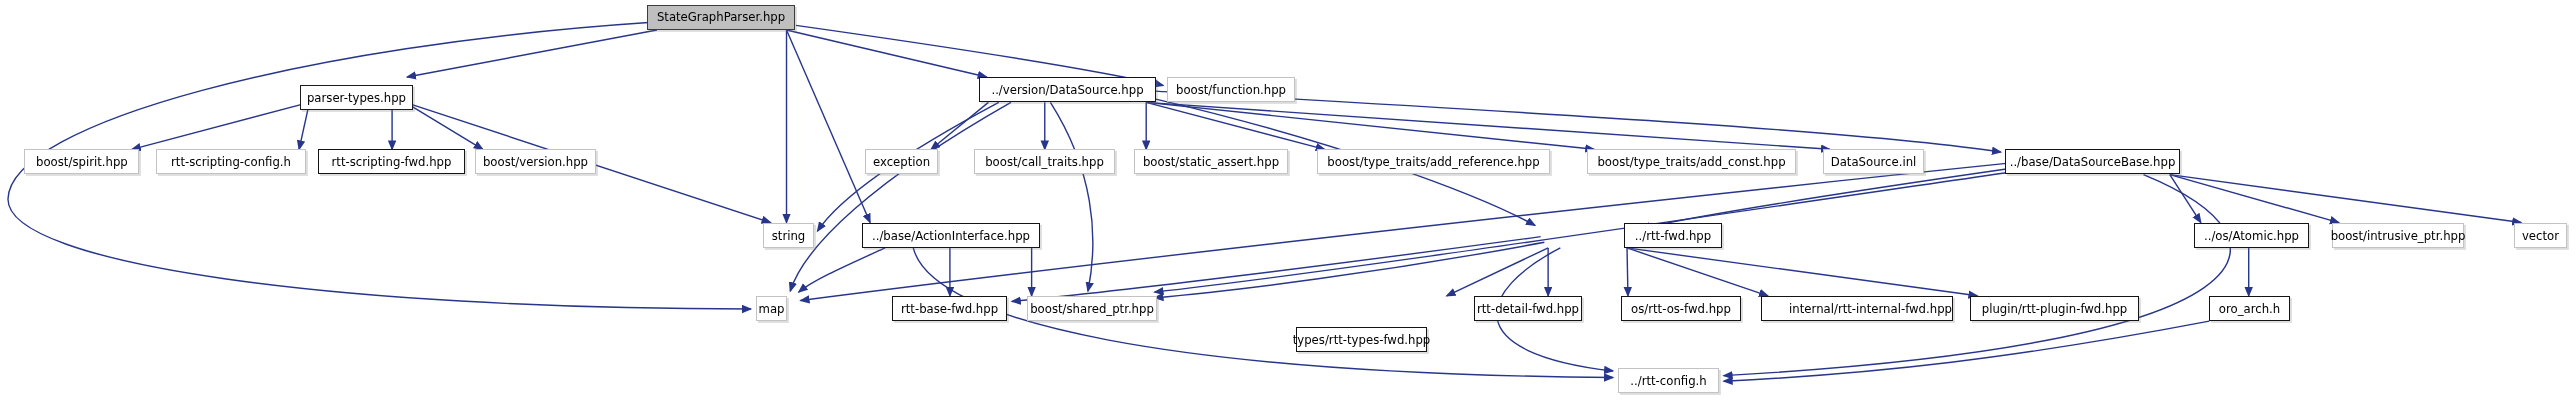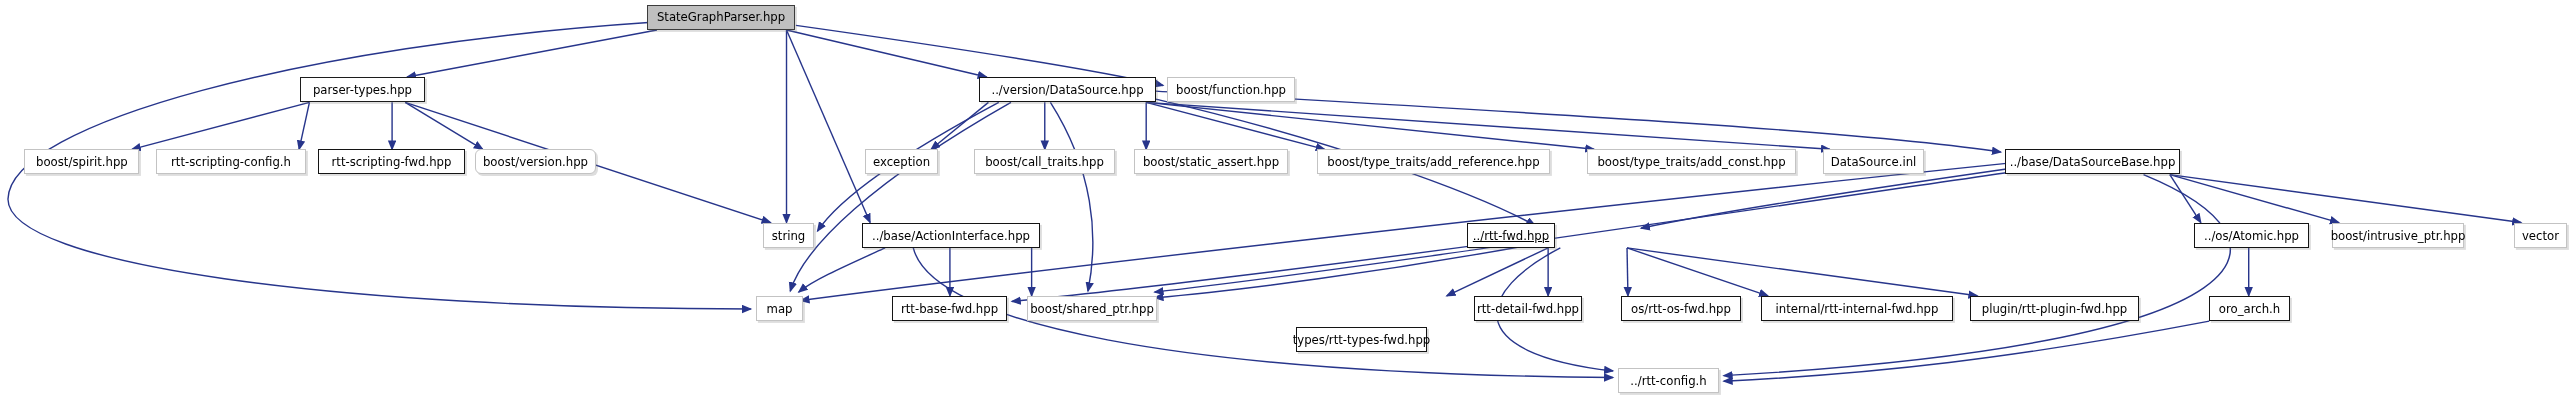--- a/index.html
+++ b/index.html
@@ -68,39 +68,39 @@
         <path d="M 2310 186 L 2684 237" marker-end="url(#arrow)"></path>
         <path d="M 2282 186 C 2452 256, 2432 366, 1835 400" marker-end="url(#arrow)"></path>
         <path d="M 2394 264 L 2394 315" marker-end="url(#arrow)"></path>
         <path d="M 2352 342 C 2142 382, 1996 398, 1835 406" marker-end="url(#arrow)"></path>
       </g>
   </svg>
   <div id="nodes">
       <div class="node main" style="left: 647px; top: 4.7px; width: 148px;">
         <span>StateGraphParser.hpp</span>
       </div>
-      <div class="node docthin" style="left: 300px; top: 77px; width: 125px;">
+      <div class="node docthin" style="left: 300px; top: 85px; width: 113px;">
         <span>parser-types.hpp</span>
       </div>
       <div class="node doc" style="left: 979px; top: 77px; width: 177px;">
         <span>../version/DataSource.hpp</span>
       </div>
       <div class="node ext" style="left: 1167px; top: 77px; width: 128px;">
         <span>boost/function.hpp</span>
       </div>
       <div class="node ext" style="left: 24.4px; top: 149px; width: 115px;">
         <span>boost/spirit.hpp</span>
       </div>
       <div class="node ext" style="left: 156px; top: 149px; width: 150px;">
         <span>rtt-scripting-config.h</span>
       </div>
       <div class="node doc" style="left: 318px; top: 149px; width: 147px;">
         <span>rtt-scripting-fwd.hpp</span>
       </div>
-      <div class="node ext" style="left: 475px; top: 149px; width: 121px; border-radius: 6px;">
+      <div class="node ext" style="left: 475px; top: 149px; width: 121px;">
         <span>boost/version.hpp</span>
       </div>
       <div class="node ext" style="left: 865px; top: 149px; width: 73px;">
         <span>exception</span>
       </div>
       <div class="node ext" style="left: 974px; top: 149px; width: 141px;">
         <span>boost/call_traits.hpp</span>
       </div>
       <div class="node ext" style="left: 1134px; top: 149px; width: 154px;">
         <span>boost/static_assert.hpp</span>
@@ -116,51 +116,51 @@
       </div>
       <div class="node doc" style="left: 2005px; top: 149px; width: 175px;">
         <span>../base/DataSourceBase.hpp</span>
       </div>
       <div class="node ext" style="left: 763px; top: 223px; width: 51px;">
         <span>string</span>
       </div>
       <div class="node doc" style="left: 862px; top: 223px; width: 178px;">
         <span>../base/ActionInterface.hpp</span>
       </div>
-      <div class="node doc" style="left: 1467px; top: 223px; width: 88px; text-decoration: underline;">
+      <div class="node doc" style="left: 1624px; top: 223px; width: 98px;">
         <span>../rtt-fwd.hpp</span>
       </div>
       <div class="node doc" style="left: 2194px; top: 223px; width: 115px;">
         <span>../os/Atomic.hpp</span>
       </div>
       <div class="node ext" style="left: 2332px; top: 223px; width: 132px;">
         <span>boost/intrusive_ptr.hpp</span>
       </div>
       <div class="node ext" style="left: 2514px; top: 223px; width: 53px;">
         <span>vector</span>
       </div>
-      <div class="node ext" style="left: 756px; top: 296px; width: 47px;">
+      <div class="node ext" style="left: 756px; top: 296px; width: 31px;">
         <span>map</span>
       </div>
       <div class="node doc" style="left: 892px; top: 296px; width: 115px;">
         <span>rtt-base-fwd.hpp</span>
       </div>
       <div class="node ext" style="left: 1027px; top: 296px; width: 130px;">
         <span>boost/shared_ptr.hpp</span>
       </div>
       <div class="node doc" style="left: 1296px; top: 296px; width: 131px; margin-top: 31px;">
         <span>types/rtt-types-fwd.hpp</span>
       </div>
       <div class="node doc" style="left: 1474px; top: 296px; width: 108px;">
         <span>rtt-detail-fwd.hpp</span>
       </div>
       <div class="node doc" style="left: 1621px; top: 296px; width: 120px;">
         <span>os/rtt-os-fwd.hpp</span>
       </div>
-      <div class="node doc" style="left: 1761px; top: 296px; width: 192px;">
+      <div class="node doc" style="left: 1761px; top: 296px; width: 192px; justify-content: flex-end;">
         <span>internal/rtt-internal-fwd.hpp</span>
       </div>
       <div class="node doc" style="left: 1970px; top: 296px; width: 169px;">
         <span>plugin/rtt-plugin-fwd.hpp</span>
       </div>
       <div class="node doc" style="left: 2209px; top: 296px; width: 81px;">
         <span>oro_arch.h</span>
       </div>
       <div class="node ext" style="left: 1618px; top: 368px; width: 101px;">
         <span>../rtt-config.h</span>

